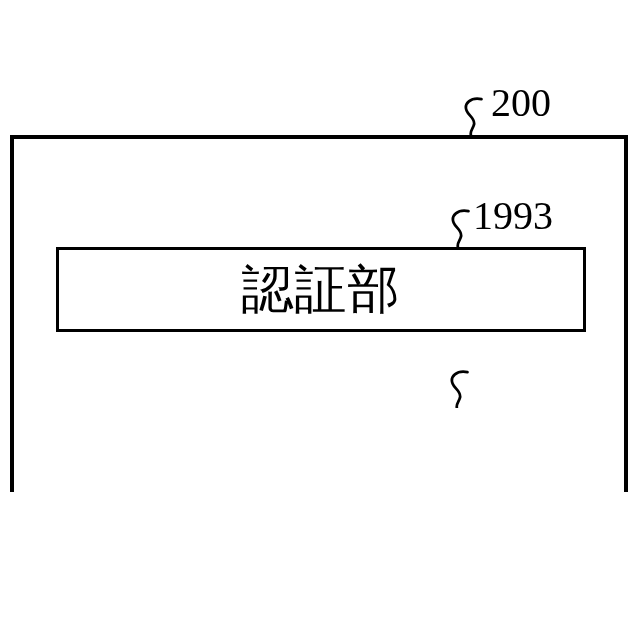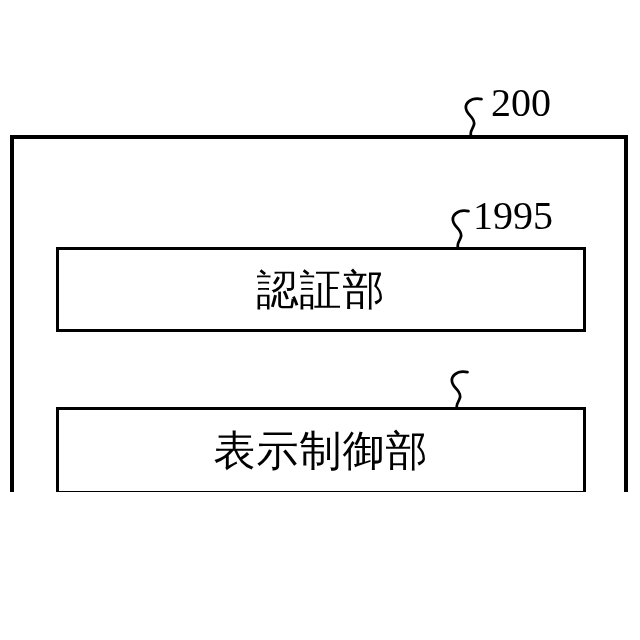--- a/index.html
+++ b/index.html
@@ -33,21 +33,21 @@
     border: 3px solid #000000;
     box-sizing: border-box;
     background: #ffffff;
     display: flex;
     align-items: center;
     justify-content: center;
   }
   .inner-box-1 { top: 247px; height: 85px; }
   .inner-box-2 { top: 407px; height: 87px; }
   .block-label {
-    font-size: 42px;
+    font-size: 52px;
     line-height: 1;
     letter-spacing: 1px;
     white-space: nowrap;
   }
   .ref-label {
     position: absolute;
     font-size: 40px;
     line-height: 1;
     white-space: nowrap;
     letter-spacing: 0px;
@@ -75,28 +75,25 @@
 
 <div class="canvas">
 
   <div class="outer-box"></div>
 
   <div class="ref-label ref-200">200</div>
   <svg class="squiggle sq-200" viewBox="0 0 20 36">
     <path d="M 18 2 C 8 0 1 6 4 13 C 6 18 12 20 11 26 C 10 30 7 32 8 36"></path>
   </svg>
 
-  <div class="ref-label ref-2001">1995</div>
+  <div class="ref-label ref-2001">1993</div>
   <svg class="squiggle sq-2001" viewBox="0 0 20 36">
     <path d="M 18 2 C 8 0 1 6 4 13 C 6 18 12 20 11 26 C 10 30 7 32 8 36"></path>
   </svg>
   <div class="inner-box inner-box-1">
     <span class="block-label">認証部</span>
   </div>
 
   <svg class="squiggle sq-2002" viewBox="0 0 20 36">
     <path d="M 18 2 C 8 0 1 6 4 13 C 6 18 12 20 11 26 C 10 30 7 32 8 36"></path>
   </svg>
-  <div class="inner-box inner-box-2">
-    <span class="block-label">表示制御部</span>
-  </div>
 
 </div>
 
 </body></html>

